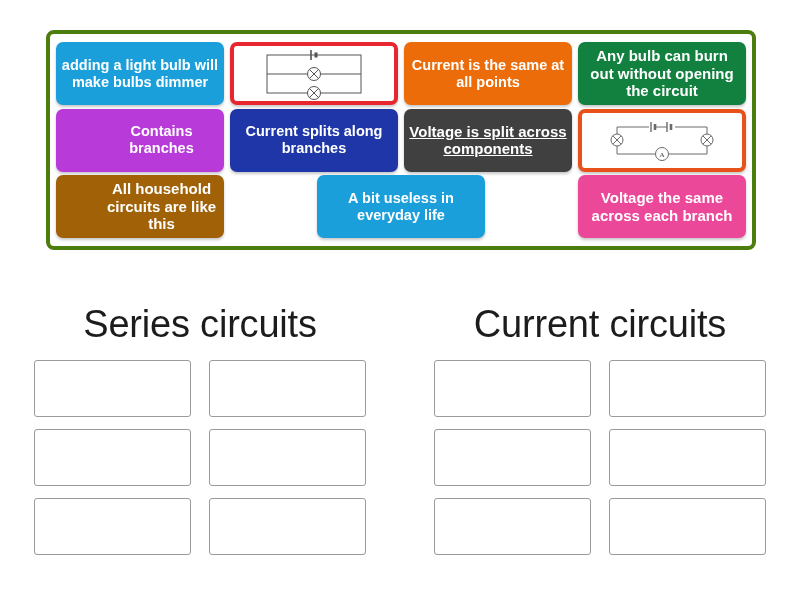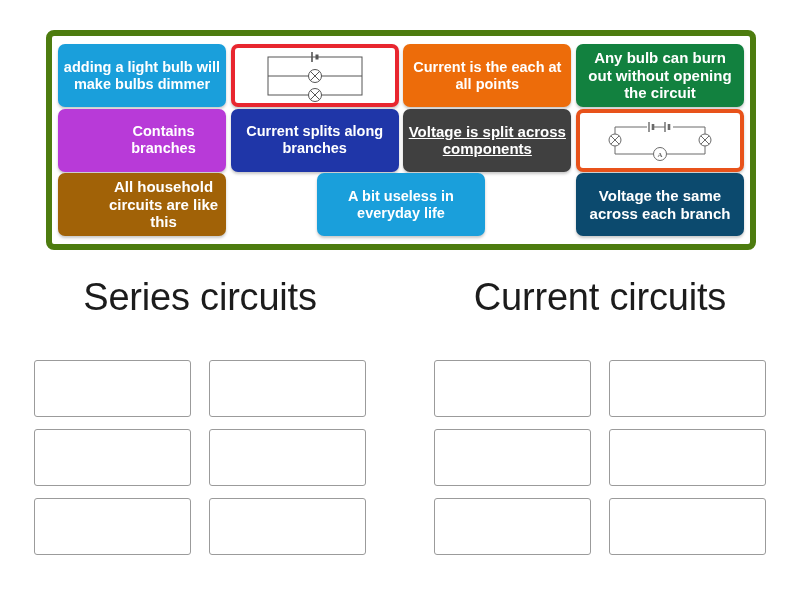--- a/index.html
+++ b/index.html
@@ -18,21 +18,21 @@
     background: #ffffff;
   }
 
   
   .tile-bank {
     position: absolute;
     left: 46px;
     top: 30px;
     width: 710px;
     height: 220px;
-    border: 6px solid #4d7c0f;
+    border: 4px solid #4d7c0f;
     border-radius: 8px;
     background: #ffffff;
     padding: 8px 6px;
     display: flex;
     flex-direction: column;
     justify-content: space-between;
   }
 
   .tile-row {
     display: flex;
@@ -69,21 +69,21 @@
     border: 4px solid #e8262f;
     padding: 0;
   }
   .tile.img-tile.orange-border { border-color: #e8521a; }
 
   .tile.img-tile svg { display: block; }
 
   
   .headings {
     position: absolute;
-    top: 276px;
+    top: 303px;
     left: 0;
     width: 800px;
     display: flex;
   }
   .heading-col {
     width: 400px;
     text-align: center;
     font-size: 38px;
     font-weight: 400;
     color: #1c1c1c;
@@ -146,21 +146,21 @@
             <line x1="79.6" y1="21.4" x2="70.4" y2="30.6"></line>
 
             <circle cx="75" cy="45" r="6.5" fill="#ffffff"></circle>
             <line x1="70.4" y1="40.4" x2="79.6" y2="49.6"></line>
             <line x1="79.6" y1="40.4" x2="70.4" y2="49.6"></line>
           </g>
         </svg>
       </div>
 
       <div class="tile" style="background-color: rgb(237, 108, 10);">
-        <span>Current is the each at all points</span>
+        <span>Current is the same at all points</span>
       </div>
 
       <div class="tile wide-text" style="background-color: rgb(18, 129, 63);">
         <span>Any bulb can burn out without opening the circuit</span>
       </div>
     </div>
 
     <div class="tile-row">
 
       <div class="tile" style="background-color: rgb(184, 58, 216); padding-left: 48px;">
@@ -206,21 +206,21 @@
 
       <div class="tile wide-text" style="background-color: #a16207; padding-left: 48px;">
         <span>All household circuits are like this</span>
       </div>
 
       <div class="tile" style="background-color: rgb(26, 159, 219); justify-content: flex-end;">
         <span>A bit useless in everyday life</span>
       </div>
 
 
-      <div class="tile wide-text" style="background-color: #0c4a6e;">
+      <div class="tile wide-text" style="background-color: #ec4899;">
         <span>Voltage the same across each branch</span>
       </div>
     </div>
   </div>
 
   <div class="headings">
     <div class="heading-col">Series circuits</div>
     <div class="heading-col">Current circuits</div>
   </div>
 

